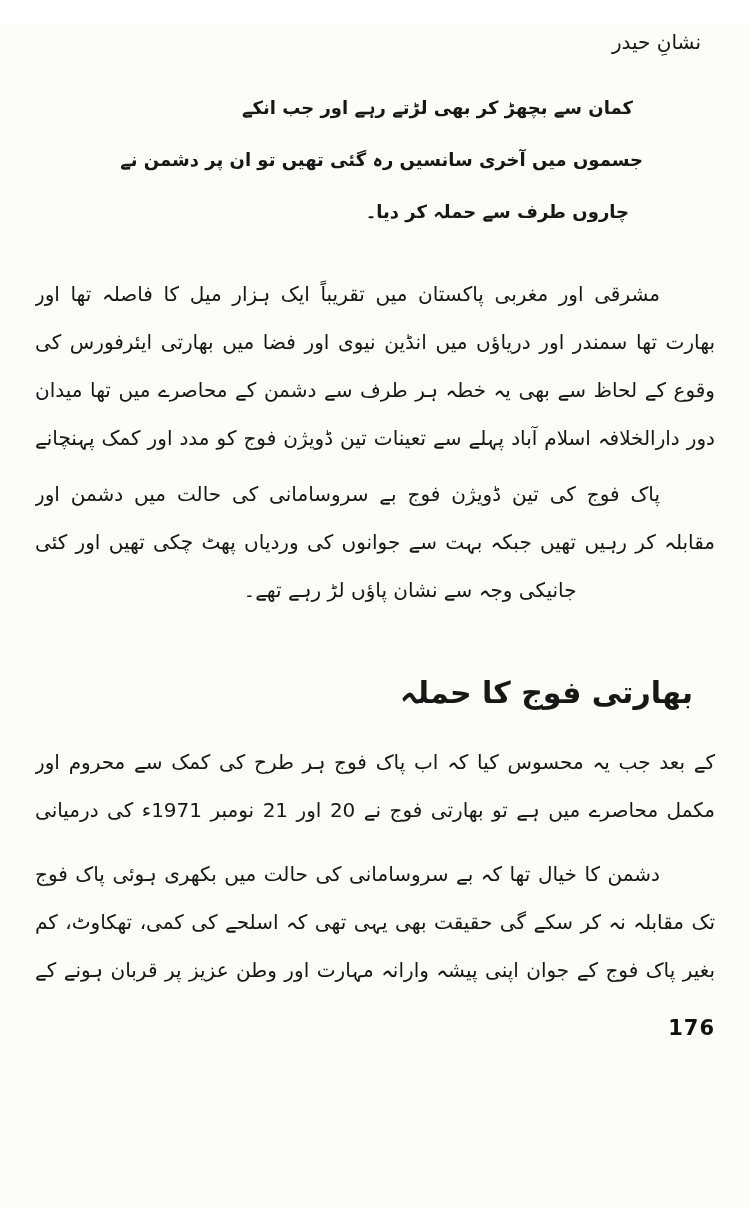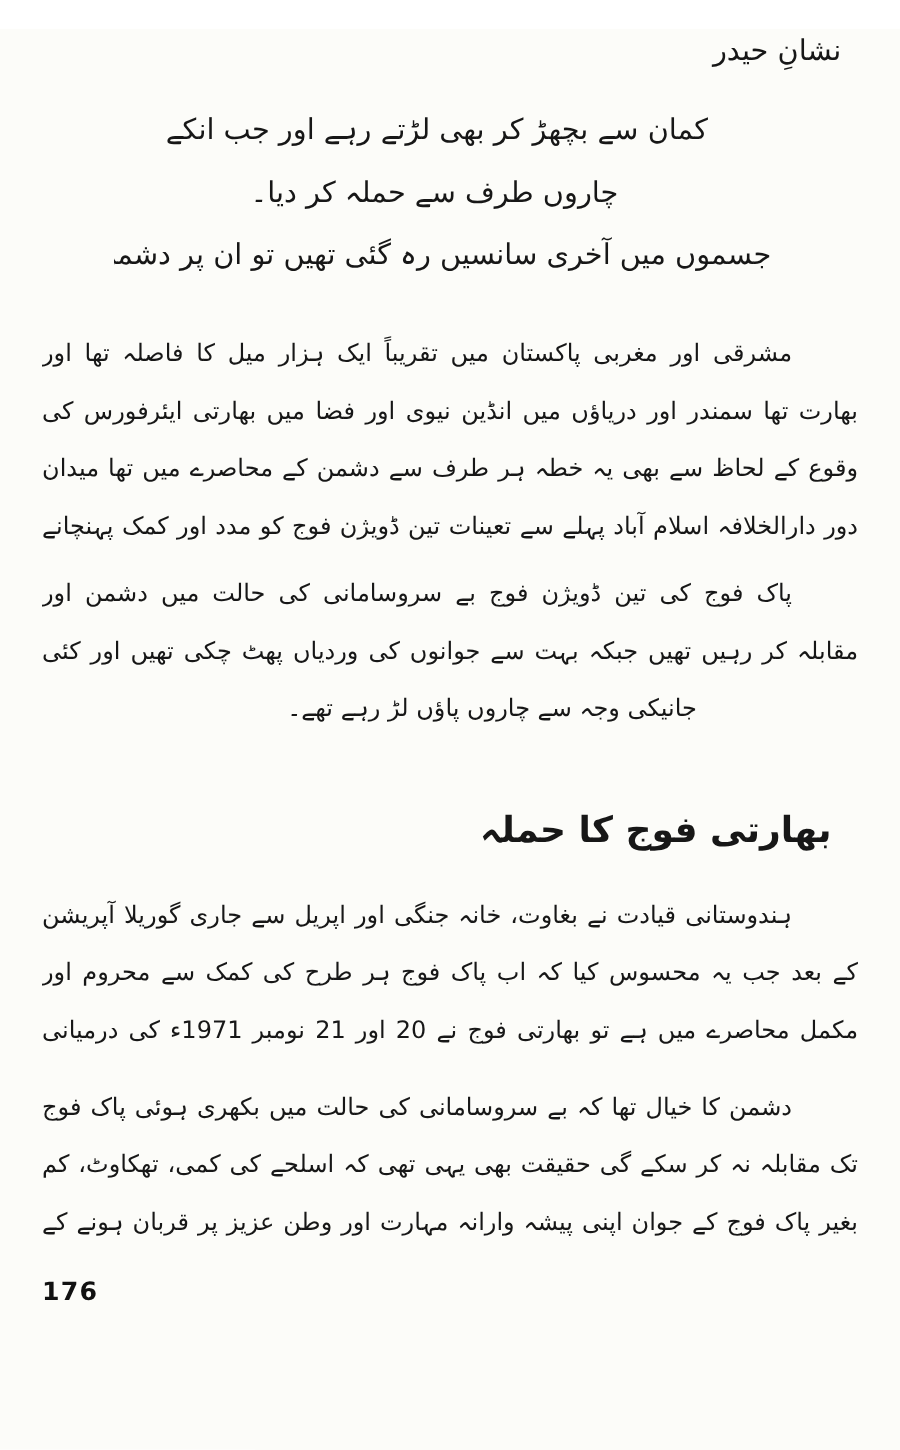--- a/index.html
+++ b/index.html
@@ -16,27 +16,27 @@
     padding: 0 35px;
     background: #fcfcf9;
     color: #171717;
     direction: rtl;
   }
   
   .hdr {
     margin-top: 24px;
     height: 36px; line-height: 36px;
     text-align: right; padding-left: 0; padding-right: 14px;
-    font-size: 24px;
+    font-size: 20px;
   }
   
   .quote { margin-top: 22px; margin-right: 72px; margin-left: 60px; }
   .qln {
-    font-size: 24px; line-height: 52px; height: 52px;
-    overflow: hidden; text-align: center; white-space: nowrap;
+    font-size: 18px; line-height: 52px; height: 52px;
+    overflow: hidden; text-align: right; white-space: nowrap; font-weight: bold;
   }
   .qln.q0 { padding-right: 10px; }
   .qln.q2 { padding-right: 14px; }
   
   .para { margin: 0; }
   .ln {
     font-size: 20px; line-height: 48px; height: 48px;
     overflow: hidden;
     text-align: justify; text-align-last: justify;
   }
@@ -51,56 +51,55 @@
   
   .sec-heading {
     margin-top: 48px;
     height: 62px; line-height: 62px;
     padding-right: 22px;
     font-size: 30px; font-weight: bold;
   }
   
   .footer {
     margin-top: 22px;
-    text-align: left; direction: ltr;
+    text-align: right; direction: ltr;
     font-family: "DejaVu Sans", sans-serif;
     font-size: 21px; font-weight: bold; letter-spacing: 1px;
     color: #111111;
   }
 </style>
 </head>
 <body>
 
 <div class="page">
 
   <div class="hdr">نشانِ حیدر</div>
 
   <div class="quote">
     <div class="qln q0">کمان سے بچھڑ کر بھی لڑتے رہے اور جب انکے</div>
+    <div class="qln">جسموں میں آخری سانسیں رہ گئی تھیں تو ان پر دشمن نے</div>
     <div class="qln q2">چاروں طرف سے حملہ کر دیا۔</div>
-    <div class="qln">جسموں میں آخری سانسیں رہ گئی تھیں تو ان پر دشمن نے</div>
   </div>
 
   <div class="para p1">
     <div class="ln ind">مشرقی اور مغربی پاکستان میں تقریباً ایک ہزار میل کا فاصلہ تھا اور درمیان میں</div>
     <div class="ln">بھارت تھا سمندر اور دریاؤں میں انڈین نیوی اور فضا میں بھارتی ایئرفورس کی حکمرانی تھی محل</div>
     <div class="ln">وقوع کے لحاظ سے بھی یہ خطہ ہر طرف سے دشمن کے محاصرے میں تھا میدان جنگ سے بہت</div>
     <div class="ln">دور دارالخلافہ اسلام آباد پہلے سے تعینات تین ڈویژن فوج کو مدد اور کمک پہنچانے کی</div>
   </div>
 
   <div class="para p2">
     <div class="ln ind">پاک فوج کی تین ڈویژن فوج بے سروسامانی کی حالت میں دشمن اور باغیوں کا</div>
     <div class="ln">مقابلہ کر رہیں تھیں جبکہ بہت سے جوانوں کی وردیاں پھٹ چکی تھیں اور کئی جوان بوٹ پھٹ</div>
-    <div class="ln end-c">جانیکی وجہ سے چاروں پاؤں لڑ رہے تھے۔</div>
+    <div class="ln end-c">جانیکی وجہ سے نشان پاؤں لڑ رہے تھے۔</div>
   </div>
 
   <div class="sec-heading">بھارتی فوج کا حملہ</div>
 
   <div class="para p3">
-    <div class="ln ind">ہندوستانی قیادت نے بغاوت، خانہ جنگی اور اپریل سے جاری گوریلا آپریشن</div>
     <div class="ln">کے بعد جب یہ محسوس کیا کہ اب پاک فوج ہر طرح کی کمک سے محروم اور چاروں طرف سے</div>
     <div class="ln">مکمل محاصرے میں ہے تو بھارتی فوج نے 20 اور 21 نومبر 1971ء کی درمیانی شب</div>
   </div>
 
   <div class="para p4">
     <div class="ln ind">دشمن کا خیال تھا کہ بے سروسامانی کی حالت میں بکھری ہوئی پاک فوج زیادہ دیر</div>
     <div class="ln">تک مقابلہ نہ کر سکے گی حقیقت بھی یہی تھی کہ اسلحے کی کمی، تھکاوٹ، کم نفری اور ایئرفورس کے</div>
     <div class="ln">بغیر پاک فوج کے جوان اپنی پیشہ وارانہ مہارت اور وطن عزیز پر قربان ہونے کے جذبے</div>
   </div>
 

